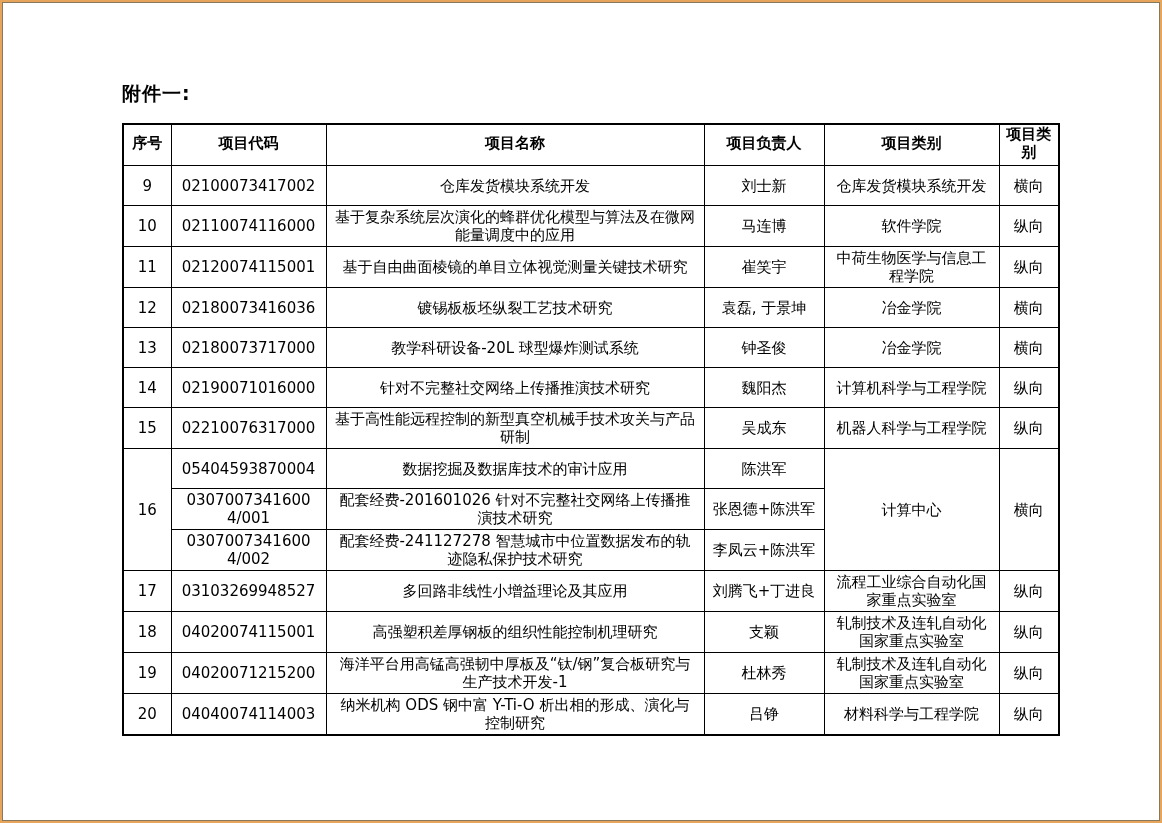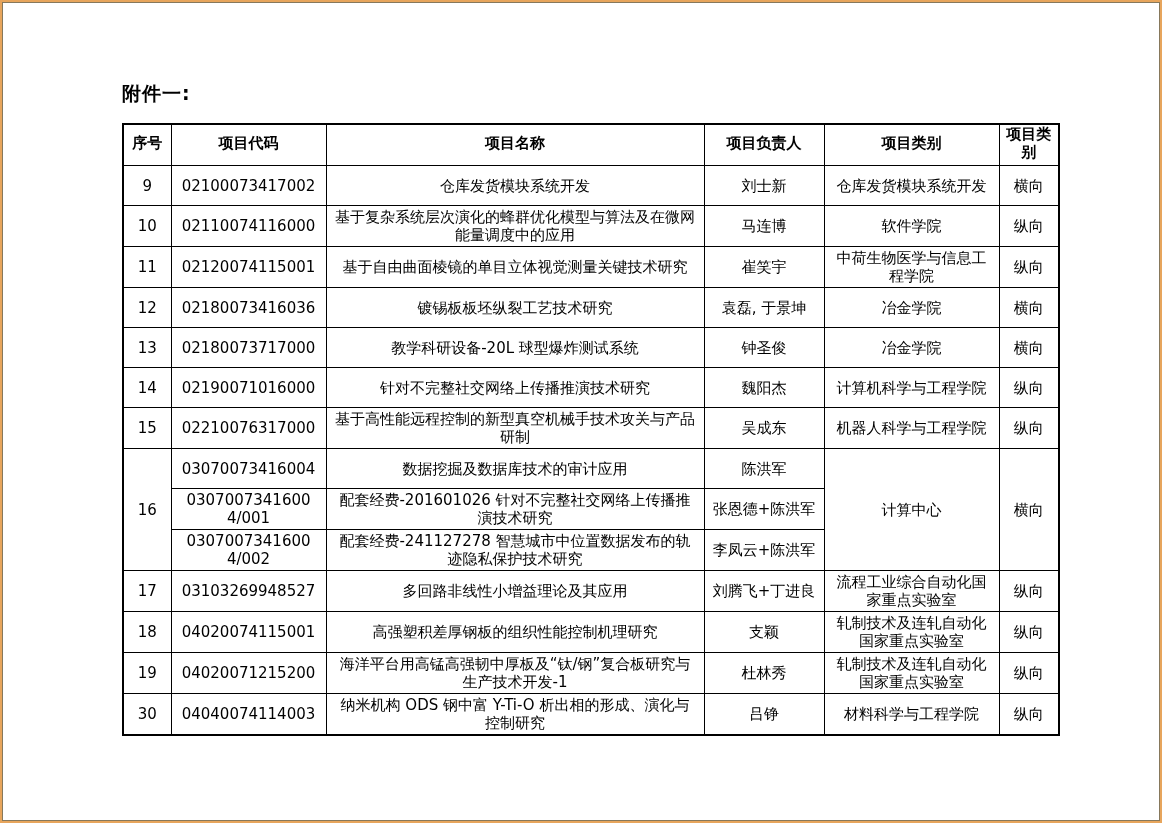--- a/index.html
+++ b/index.html
@@ -135,21 +135,21 @@
         <tr>
           <td class="c-no">15</td>
           <td class="c-code">02210076317000</td>
           <td class="c-name">基于高性能远程控制的新型真空机械手技术攻关与产品研制</td>
           <td class="c-leader">吴成东</td>
           <td class="c-unit">机器人科学与工程学院</td>
           <td class="c-cat">纵向</td>
         </tr>
         <tr>
           <td class="c-no" rowspan="3">16</td>
-          <td class="c-code">03070073416004</td>
+          <td class="c-code">05404593870004</td>
           <td class="c-name">数据挖掘及数据库技术的审计应用</td>
           <td class="c-leader">陈洪军</td>
           <td class="c-unit" rowspan="3">计算中心</td>
           <td class="c-cat" rowspan="3">横向</td>
         </tr>
         <tr>
           <td class="c-code">03070073416004/001</td>
           <td class="c-name">配套经费-201601026 针对不完整社交网络上传播推演技术研究</td>
           <td class="c-leader">张恩德+陈洪军</td>
         </tr>
@@ -176,21 +176,21 @@
         </tr>
         <tr>
           <td class="c-no">19</td>
           <td class="c-code">04020071215200</td>
           <td class="c-name">海洋平台用高锰高强韧中厚板及“钛/钢”复合板研究与生产技术开发-1</td>
           <td class="c-leader">杜林秀</td>
           <td class="c-unit">轧制技术及连轧自动化国家重点实验室</td>
           <td class="c-cat">纵向</td>
         </tr>
         <tr>
-          <td class="c-no">30</td>
+          <td class="c-no">20</td>
           <td class="c-code">04040074114003</td>
           <td class="c-name">纳米机构 ODS 钢中富 Y-Ti-O 析出相的形成、演化与控制研究</td>
           <td class="c-leader">吕铮</td>
           <td class="c-unit">材料科学与工程学院</td>
           <td class="c-cat">纵向</td>
         </tr>
       </tbody>
   </table>
 </div>
 

